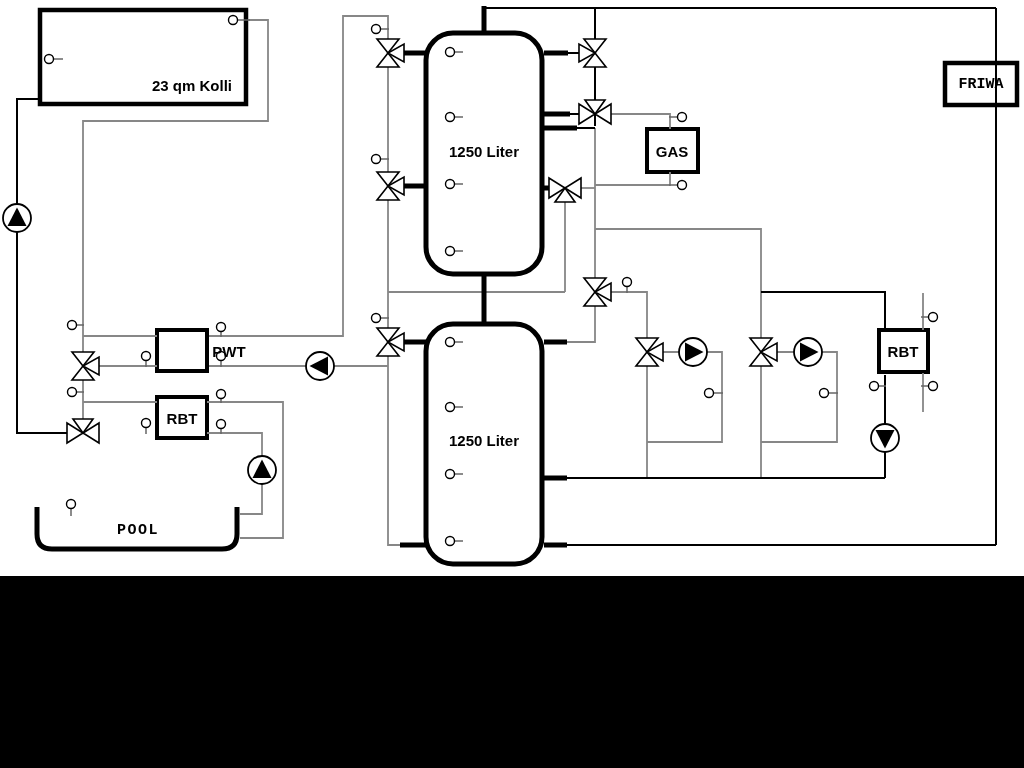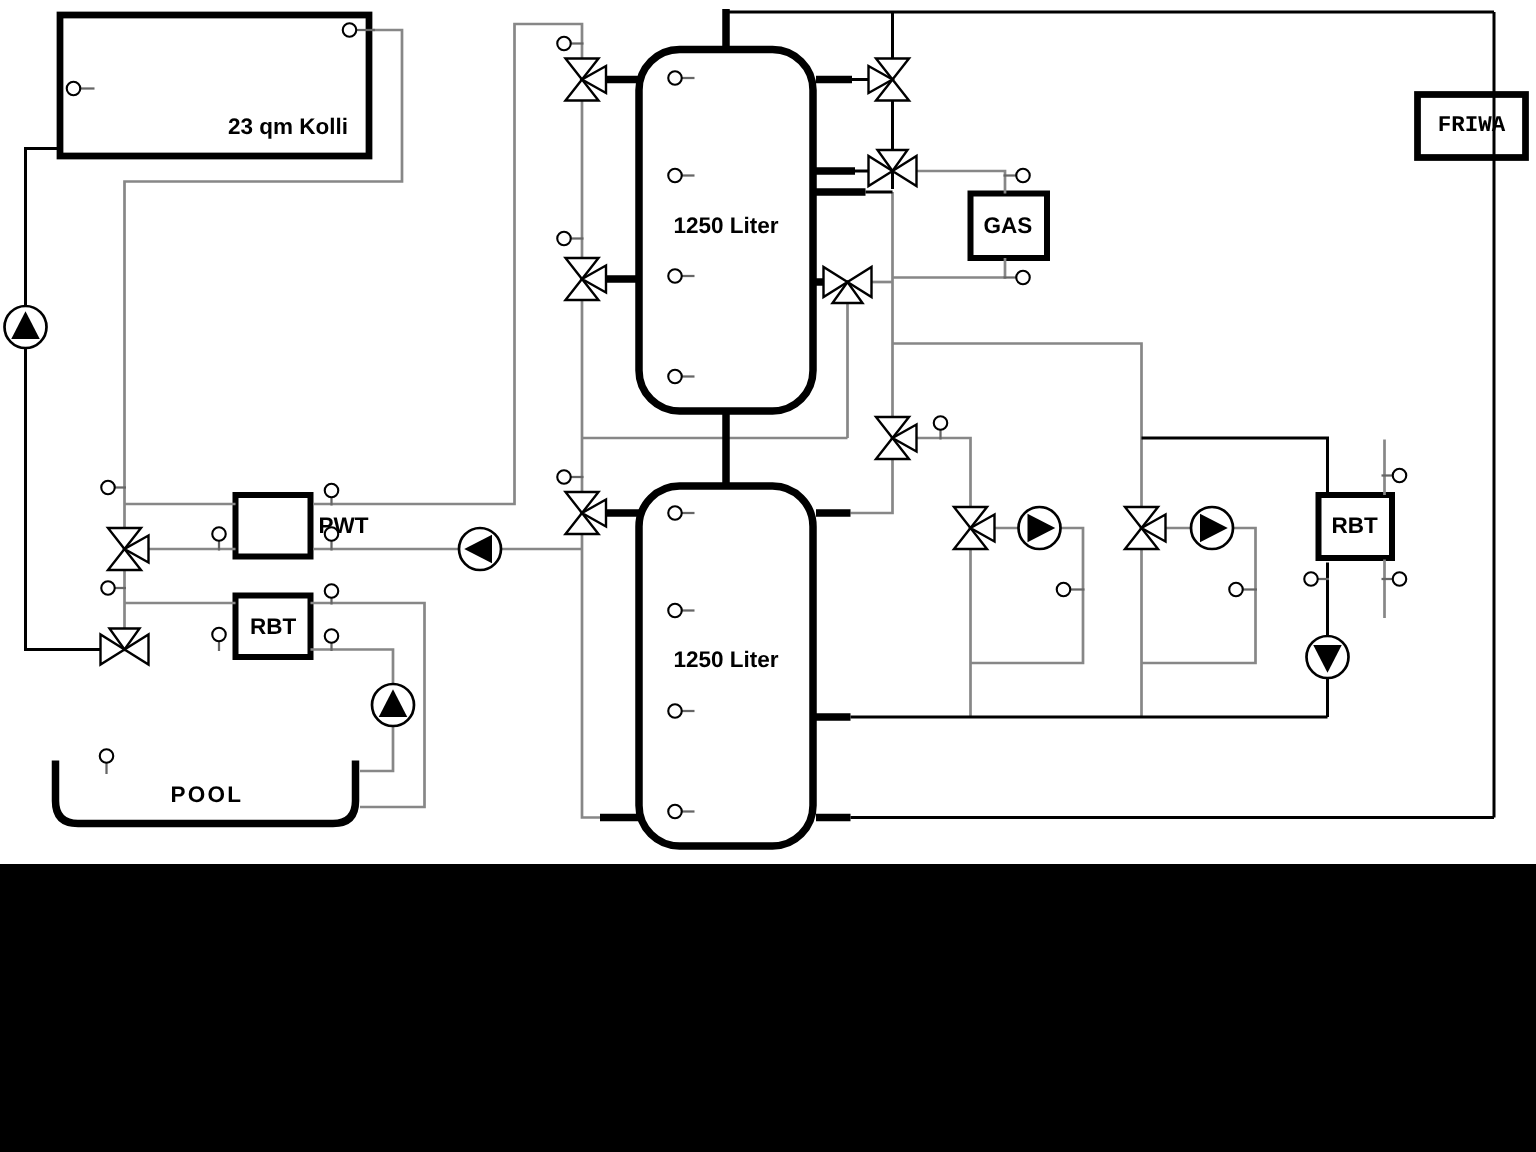--- a/index.html
+++ b/index.html
@@ -2,21 +2,21 @@
 <html><head>
 <meta charset="utf-8">
 <style>
   html,body{margin:0;padding:0;background:#fff;}
   body{width:1024px;height:768px;position:relative;overflow:hidden;
        font-family:"Liberation Sans",sans-serif;}
   .stage{position:absolute;left:0;top:0;width:1024px;height:768px;}
   svg{position:absolute;left:0;top:0;}
   .lbl{position:absolute;transform:translate(-50%,-50%);font-weight:bold;
        font-size:15px;color:#000;white-space:nowrap;z-index:5;}
-  .lbl-pool{letter-spacing:1.5px;}
+  .lbl-pool{letter-spacing:1.5px;font-family:Liberation Mono, monospace;}
   .footer-bar{position:absolute;left:0;top:576px;width:1024px;height:192px;
        background:#000;z-index:6;}
 </style>
 </head>
 <body>
 
 <div class="stage">
 
   <svg width="1024" height="768" viewBox="0 0 1024 768">
 

